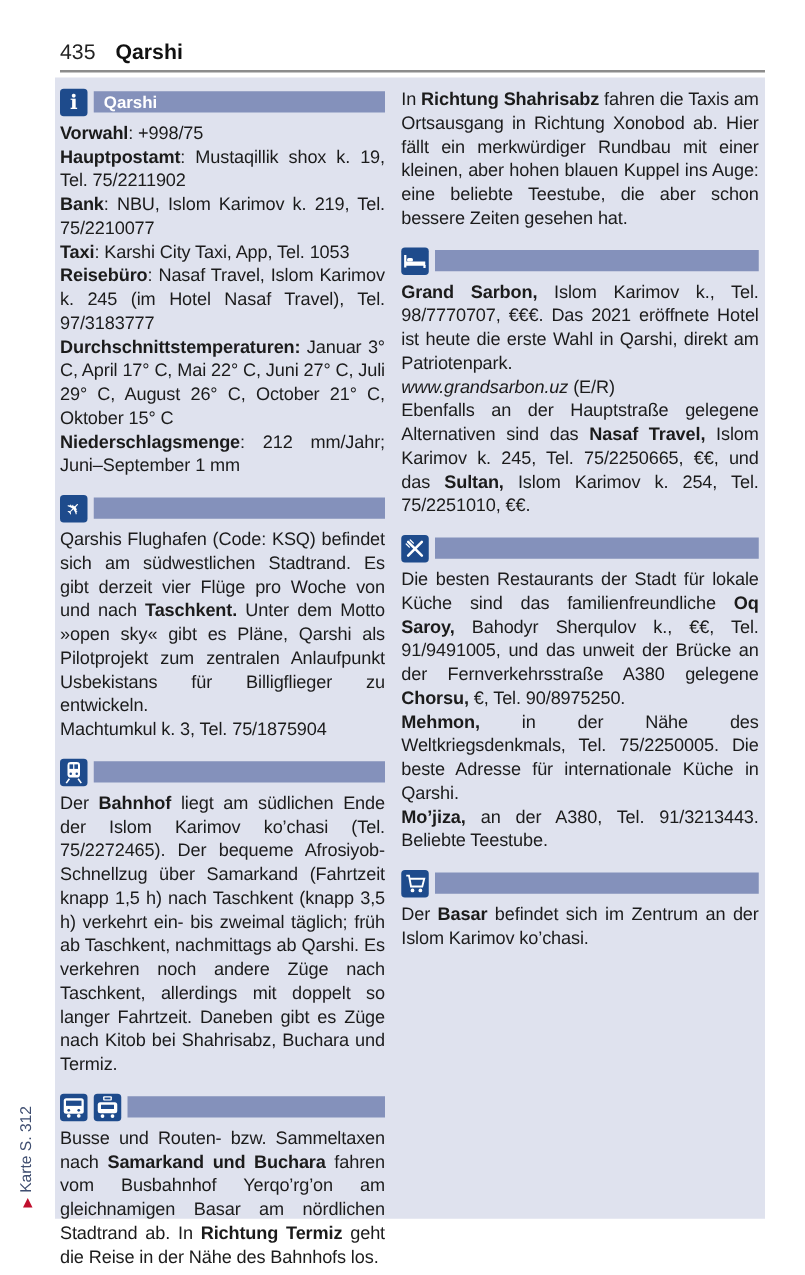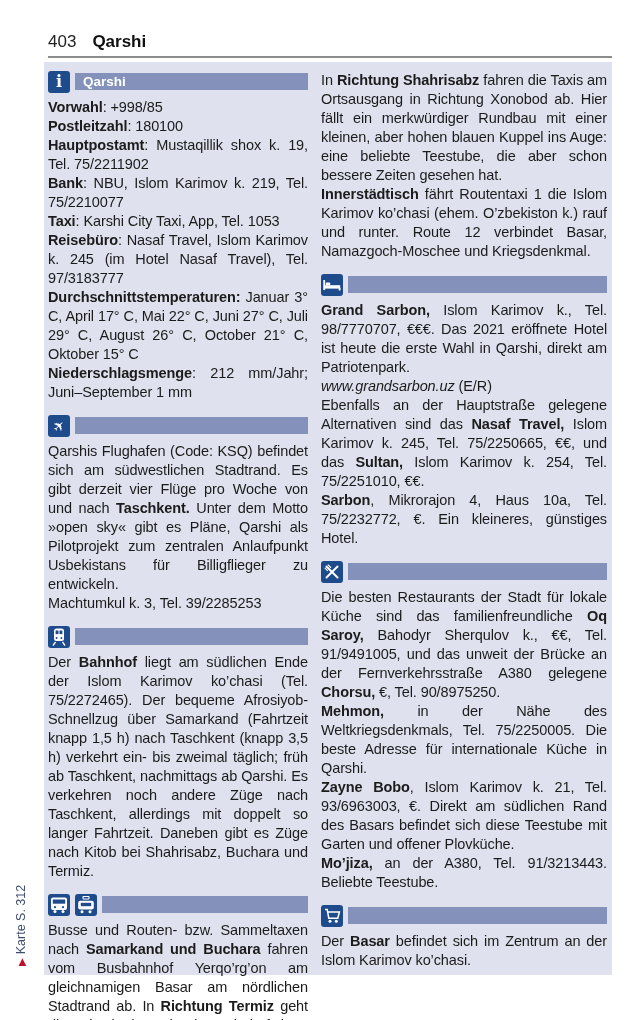--- a/index.html
+++ b/index.html
@@ -46,52 +46,51 @@
     position:absolute;left:14px;top:966px;width:120px;height:16px;
     transform:rotate(-90deg);transform-origin:0 0;
     font-size:12.5px;color:#3f4e70;white-space:nowrap;
   }
   .margin-note .tri{color:#c00f2d;font-size:10px;margin-right:4px;}
 </style>
 </head>
 <body>
 
 <div class="page-header">
-  <span class="page-number">403</span>
+  <span class="page-number">435</span>
   <span class="page-title">Qarshi</span>
 </div>
 <div class="header-rule"></div>
 
 <div class="content-box">
   <div class="col col-left" id="col-left">
       <section class="sec">
         <div class="sec-head">
           <span class="icon">
             <span class="info-i">i</span>
           </span>
           <div class="bar bar-label">Qarshi</div>
         </div>
-        <p class="para"><b>Vorwahl</b><span>: +998/85</span></p>
-        <p class="para"><b>Postleitzahl</b><span>: 180100</span></p>
+        <p class="para"><b>Vorwahl</b><span>: +998/75</span></p>
         <p class="para"><b>Hauptpostamt</b><span>: Mustaqillik shox k. 19, Tel. 75/2211902</span></p>
         <p class="para"><b>Bank</b><span>: NBU, Islom Karimov k. 219, Tel. 75/2210077</span></p>
         <p class="para"><b>Taxi</b><span>: Karshi City Taxi, App, Tel. 1053</span></p>
         <p class="para"><b>Reisebüro</b><span>: Nasaf Travel, Islom Karimov k. 245 (im Hotel Nasaf Travel), Tel. 97/3183777</span></p>
         <p class="para"><b>Durchschnittstemperaturen:</b><span> Januar 3° C, April 17° C, Mai 22° C, Juni 27° C, Juli 29° C, August 26° C, October 21° C, Oktober 15° C</span></p>
         <p class="para"><b>Niederschlagsmenge</b><span>: 212 mm/Jahr; Juni–September 1 mm</span></p>
       </section>
       <section class="sec">
         <div class="sec-head">
           <span class="icon">
             <span class="plane">✈</span>
           </span>
           <div class="bar"></div>
         </div>
         <p class="para"><span>Qarshis Flughafen (Code: KSQ) befindet sich am südwestlichen Stadtrand. Es gibt derzeit vier Flüge pro Woche von und nach </span><b>Taschkent.</b><span> Unter dem Motto »open sky« gibt es Pläne, Qarshi als Pilotprojekt zum zentralen Anlaufpunkt Usbekistans für Billigflieger zu entwickeln.</span></p>
-        <p class="para"><span>Machtumkul k. 3, Tel. 39/2285253</span></p>
+        <p class="para"><span>Machtumkul k. 3, Tel. 75/1875904</span></p>
       </section>
       <section class="sec">
         <div class="sec-head">
           <span class="icon">
             <svg width="22" height="22" viewBox="0 0 22 22">
               <rect x="6" y="2.5" width="10" height="12.5" rx="2.5" fill="#fff"></rect>
               <rect x="7.6" y="4.5" width="2.9" height="3.6" fill="#1e4b8c"></rect>
               <rect x="11.5" y="4.5" width="2.9" height="3.6" fill="#1e4b8c"></rect>
               <circle cx="8.6" cy="12" r="1" fill="#1e4b8c"></circle>
               <circle cx="13.4" cy="12" r="1" fill="#1e4b8c"></circle>
@@ -125,58 +124,55 @@
             </svg>
           </span>
           <div class="bar"></div>
         </div>
         <p class="para"><span>Busse und Routen- bzw. Sammeltaxen nach </span><b>Samarkand und Buchara</b><span> fahren vom Busbahnhof Yerqo’rg’on am gleichnamigen Basar am nördlichen Stadtrand ab. In </span><b>Richtung Termiz</b><span> geht die Reise in der Nähe des Bahnhofs los.</span></p>
       </section>
     </div>
   <div class="col col-right" id="col-right">
       <section class="sec">
         <p class="para"><span>In </span><b>Richtung Shahrisabz</b><span> fahren die Taxis am Ortsausgang in Richtung Xonobod ab. Hier fällt ein merkwürdiger Rundbau mit einer kleinen, aber hohen blauen Kuppel ins Auge: eine beliebte Teestube, die aber schon bessere Zeiten gesehen hat.</span></p>
-        <p class="para"><b>Innerstädtisch</b><span> fährt Routentaxi 1 die Islom Karimov ko’chasi (ehem. O’zbekiston k.) rauf und runter. Route 12 verbindet Basar, Namazgoch-Moschee und Kriegsdenkmal.</span></p>
       </section>
       <section class="sec">
         <div class="sec-head">
           <span class="icon">
             <svg width="22" height="22" viewBox="0 0 22 22">
               <path d="M3.2 6 v10" stroke="#fff" stroke-width="1.8"></path>
               <rect x="4.6" y="8.4" width="4.8" height="2.9" rx="1.3" fill="#fff"></rect>
               <rect x="3.2" y="11.2" width="16" height="3.4" fill="#fff"></rect>
               <path d="M18.6 14 v2.4" stroke="#fff" stroke-width="1.8"></path>
             </svg>
           </span>
           <div class="bar"></div>
         </div>
         <p class="para"><b>Grand Sarbon,</b><span> Islom Karimov k., Tel. 98/7770707, €€€. Das 2021 eröffnete Hotel ist heute die erste Wahl in Qarshi, direkt am Patriotenpark.</span></p>
         <p class="para"><i>www.grandsarbon.uz</i><span> (E/R)</span></p>
         <p class="para"><span>Ebenfalls an der Hauptstraße gelegene Alternativen sind das </span><b>Nasaf Travel,</b><span> Islom Karimov k. 245, Tel. 75/2250665, €€, und das </span><b>Sultan,</b><span> Islom Karimov k. 254, Tel. 75/2251010, €€.</span></p>
-        <p class="para"><b>Sarbon</b><span>, Mikrorajon 4, Haus 10a, Tel. 75/2232772, €. Ein kleineres, günstiges Hotel.</span></p>
       </section>
       <section class="sec">
         <div class="sec-head">
           <span class="icon">
             <svg width="22" height="22" viewBox="0 0 22 22">
               <g stroke="#fff" stroke-width="2" stroke-linecap="round">
                 <line x1="5.5" y1="5.5" x2="16.5" y2="16.5"></line>
                 <line x1="16.5" y1="5.5" x2="5.5" y2="16.5"></line>
               </g>
               <g stroke="#fff" stroke-width="1.1" stroke-linecap="round">
                 <line x1="4" y1="7.2" x2="6.5" y2="9.7"></line>
                 <line x1="7.2" y1="4" x2="9.7" y2="6.5"></line>
               </g>
             </svg>
           </span>
           <div class="bar"></div>
         </div>
         <p class="para"><span>Die besten Restaurants der Stadt für lokale Küche sind das familienfreundliche </span><b>Oq Saroy,</b><span> Bahodyr Sherqulov k., €€, Tel. 91/9491005, und das unweit der Brücke an der Fernverkehrsstraße A380 gelegene </span><b>Chorsu,</b><span> €, Tel. 90/8975250.</span></p>
         <p class="para"><b>Mehmon,</b><span> in der Nähe des Weltkriegsdenkmals, Tel. 75/2250005. Die beste Adresse für internationale Küche in Qarshi.</span></p>
-        <p class="para"><b>Zayne Bobo</b><span>, Islom Karimov k. 21, Tel. 93/6963003, €. Direkt am südlichen Rand des Basars befindet sich diese Teestube mit Garten und offener Plovküche.</span></p>
         <p class="para"><b>Mo’jiza,</b><span> an der A380, Tel. 91/3213443. Beliebte Teestube.</span></p>
       </section>
       <section class="sec">
         <div class="sec-head">
           <span class="icon">
             <svg width="22" height="22" viewBox="0 0 22 22">
               <g fill="none" stroke="#fff" stroke-width="1.5">
                 <path d="M4 4.5 h2.2 l1.6 8.7 h9 l1.6 -6.2 h-11.5"></path>
               </g>
               <circle cx="9" cy="16.3" r="1.5" fill="#fff"></circle>

